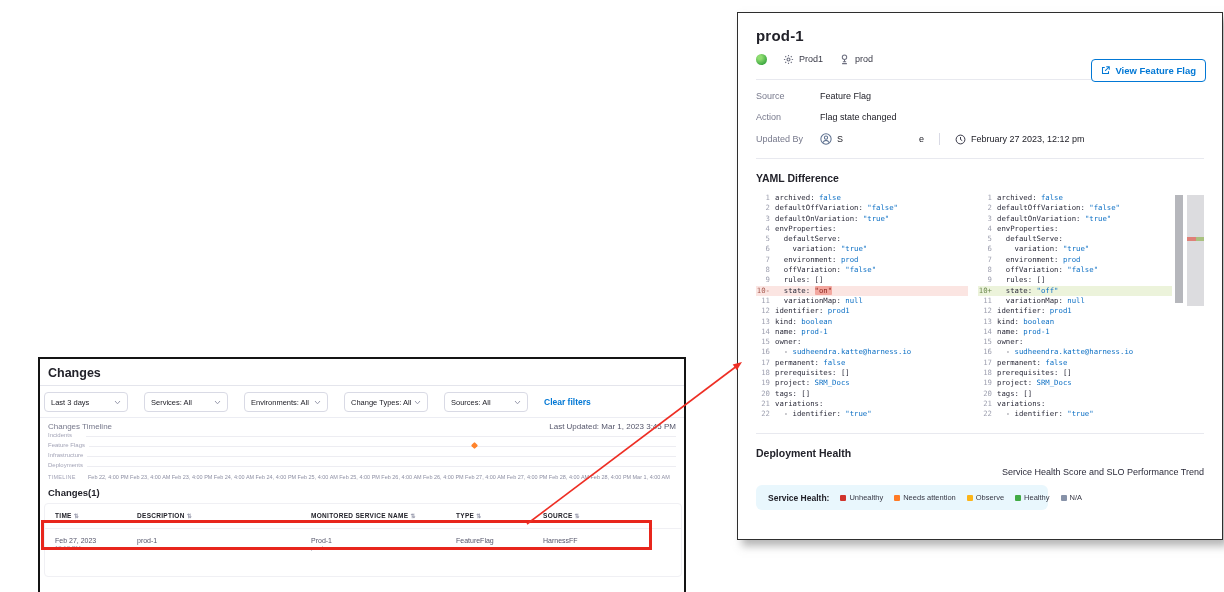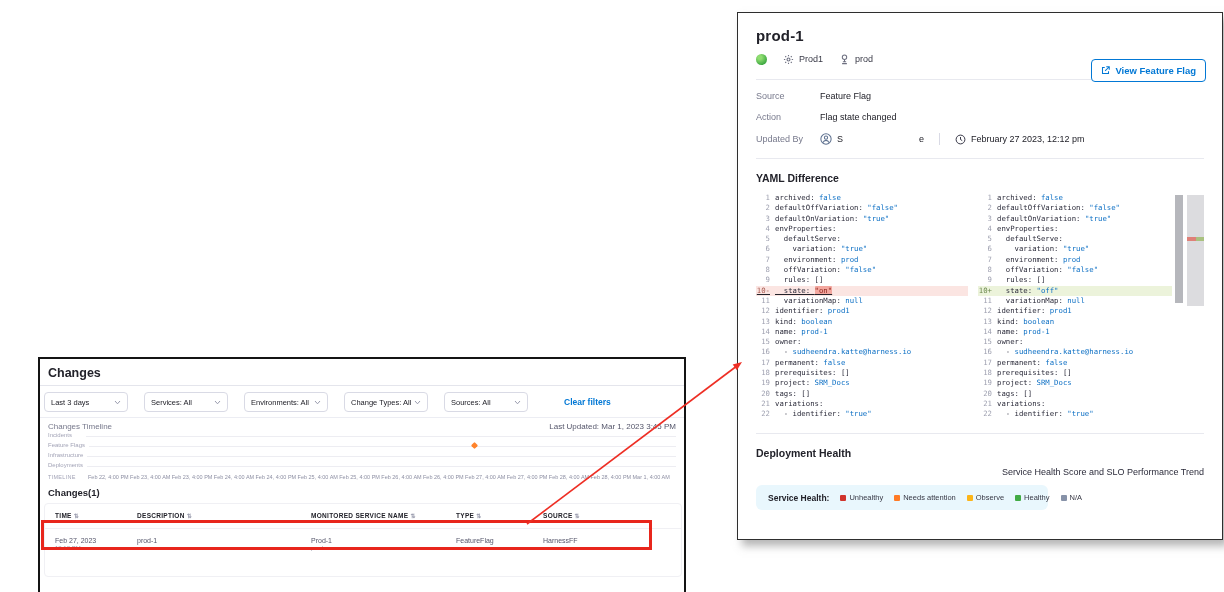--- a/index.html
+++ b/index.html
@@ -10,21 +10,21 @@
   
   .changes-window { position:absolute; left:38px; top:357px; width:648px; height:280px;
     background:#fff; border:2px solid #141414; }
   .cw-title { position:absolute; left:8px; top:7px; font-size:12.5px; font-weight:bold; }
   .cw-title-divider { position:absolute; left:0; top:26px; width:100%; height:1px; background:#e4e5ec; }
   .filters-row { position:absolute; left:4px; top:33px; width:636px; height:20px; display:flex; align-items:center; }
   .filter-dd { width:84px; height:20px; margin-right:16px; border:1px solid #d9dae5; border-radius:4px;
     background:#fff; display:flex; align-items:center; justify-content:space-between; padding:0 6px;
     font-size:7.5px; color:#22222a; cursor:pointer; }
   .filter-dd svg { flex:none; }
-  .clear-filters { font-size:8.5px; font-weight:bold; color:#0278d5; cursor:pointer; margin-left:20px; white-space:nowrap; }
+  .clear-filters { font-size:8.5px; font-weight:bold; color:#0278d5; cursor:pointer; margin-left:0; white-space:nowrap; }
   .filters-divider { position:absolute; left:0; top:58px; width:100%; height:1px; background:#ecedf3; }
   .tl-head { position:absolute; left:8px; top:63px; font-size:8px; color:#77798c; }
   .tl-updated { position:absolute; right:8px; top:63px; font-size:8px; color:#55566b; }
   .tl-row { position:absolute; left:8px; width:632px; height:8px; }
   .tl-row .tl-label { position:absolute; left:0; top:0; font-size:6px; color:#a3a4b7; background:#fff; z-index:2; padding-right:4px; }
   .tl-row .tl-line { position:absolute; left:38px; right:4px; top:4px; height:1px; background:#ededf2; }
   .tl-marker { position:absolute; width:5px; height:5px; transform:rotate(45deg); border-radius:1px; top:1px; }
   .tl-axis-label { position:absolute; left:8px; top:115px; font-size:5.5px; color:#a3a4b7; letter-spacing:.3px; }
   .tl-ticks { position:absolute; left:48px; right:14px; top:115px; display:flex; justify-content:space-between; }
   .tl-ticks span { font-size:5.5px; color:#8d8fa3; white-space:nowrap; }
@@ -67,21 +67,21 @@
   .diff-wrap { position:relative; margin-top:9px; height:227px; font-family:"DejaVu Sans Mono", monospace; }
   .diff-pane { position:absolute; top:0; height:227px; overflow:hidden; }
   .diff-left { left:0; width:212px; }
   .diff-right { left:222px; width:194px; }
   .code-line { display:flex; height:10.3px; line-height:10.3px; font-size:7.3px; white-space:pre; }
   .code-line .gut { width:19px; flex:none; text-align:right; padding-right:5px; color:#9ea0b0; }
   .code-line .ct { white-space:pre; }
   .k { color:#2b2b3a; }
   .v { color:#0c6fc4; }
   .vm { color:#8a1f17; background:#f3a79f; border-radius:1px; }
-  .code-line.del { background:#fbe5e2;text-decoration:underline; }
+  .code-line.del { background:#fbe5e2; }
   .code-line.del .gut { color:#a85a50; }
   .code-line.add { background:#ecf3db; }
   .code-line.add .gut { color:#6d8a4e; }
   .diff-scrollbar { position:absolute; left:419px; top:2px; width:8px; height:108px; background:#b6b7bc; cursor:pointer; }
   .diff-minimap { position:absolute; left:431px; top:2px; width:17px; height:111px; background:#dcdcdf; }
   .mm-marker { position:absolute; left:0; top:42px; width:100%; height:4px; display:flex; }
   .mm-red { width:55%; height:100%; }
   .mm-green { width:45%; height:100%; }
 
   .dh-sub { font-size:9px; color:#2b2b3a; margin-top:8px;text-align:right; }

